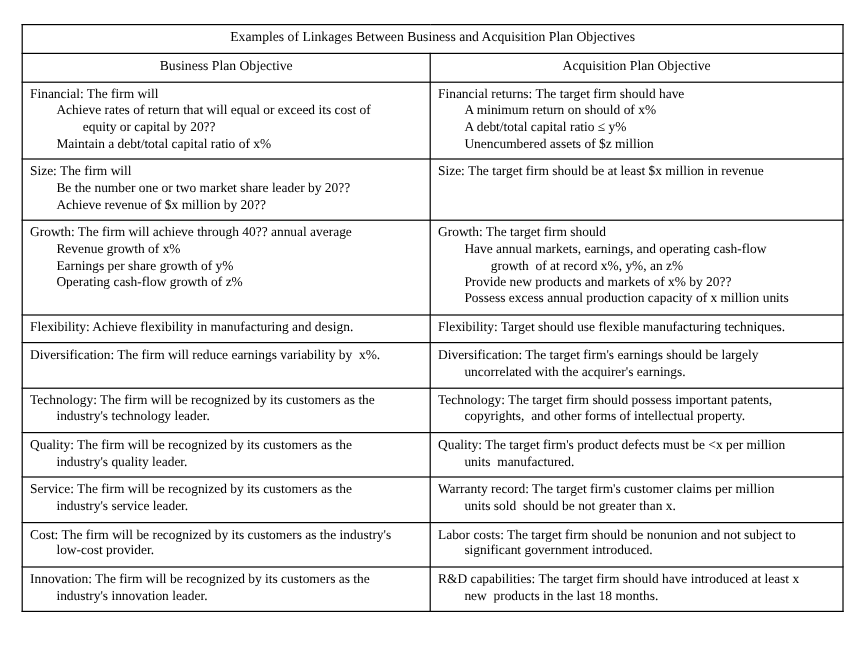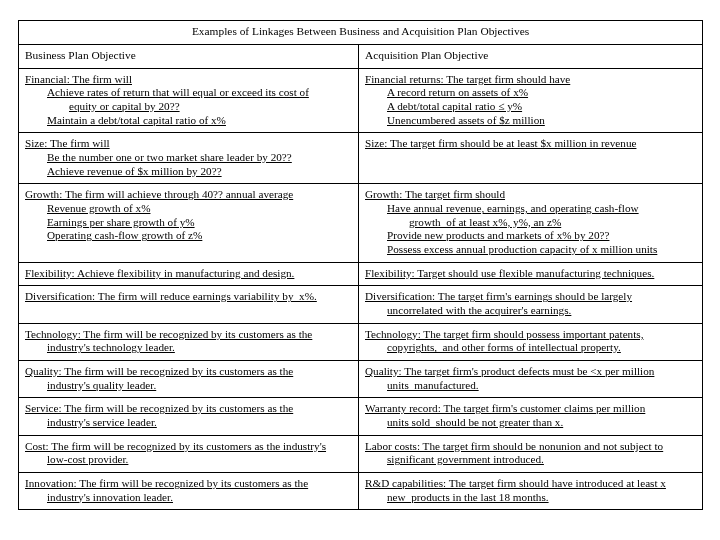--- a/index.html
+++ b/index.html
@@ -40,30 +40,31 @@
 
   td.title-cell {
     text-align: center;
     padding-top: 7px;
     padding-bottom: 8px;
     font-size: 11.4px;
     margin-left: 24px;
   }
 
   td.col-head {
+    text-align: center;
     padding-top: 7px;
     padding-bottom: 8px;
     font-size: 11.4px;
   }
 
   col.c-left  { width: 340px; }
   col.c-right { width: 344px; }
 
   .lines { margin: 0; }
-  .ln { white-space: pre-wrap; text-decoration: underline; }
+  .ln { white-space: pre-wrap; }
   .ln.i1 { padding-left: 22px; }
   .ln.i2 { padding-left: 44px; }
 </style>
 </head>
 <body>
 
 <div id="page">
 
   <table class="objectives">
     <colgroup>
@@ -84,21 +85,21 @@
             <div class="lines">
               <div class="ln">Financial: The firm will</div>
               <div class="ln i1">Achieve rates of return that will equal or exceed its cost of</div>
               <div class="ln i2">equity or capital by 20??</div>
               <div class="ln i1">Maintain a debt/total capital ratio of x%</div>
             </div>
           </td>
           <td>
             <div class="lines">
               <div class="ln">Financial returns: The target firm should have</div>
-              <div class="ln i1">A record return on assets of x%</div>
+              <div class="ln i1">A minimum return on should of x%</div>
               <div class="ln i1">A debt/total capital ratio ≤ y%</div>
               <div class="ln i1">Unencumbered assets of $z million</div>
             </div>
           </td>
         </tr>
         <tr>
           <td>
             <div class="lines">
               <div class="ln">Size: The firm will</div>
               <div class="ln i1">Be the number one or two market share leader by 20??</div>
@@ -116,22 +117,22 @@
             <div class="lines">
               <div class="ln">Growth: The firm will achieve through 40?? annual average</div>
               <div class="ln i1">Revenue growth of x%</div>
               <div class="ln i1">Earnings per share growth of y%</div>
               <div class="ln i1">Operating cash-flow growth of z%</div>
             </div>
           </td>
           <td>
             <div class="lines">
               <div class="ln">Growth: The target firm should</div>
-              <div class="ln i1">Have annual revenue, earnings, and operating cash-flow</div>
-              <div class="ln i2">growth  of at least x%, y%, an z%</div>
+              <div class="ln i1">Have annual markets, earnings, and operating cash-flow</div>
+              <div class="ln i2">growth  of at record x%, y%, an z%</div>
               <div class="ln i1">Provide new products and markets of x% by 20??</div>
               <div class="ln i1">Possess excess annual production capacity of x million units</div>
             </div>
           </td>
         </tr>
         <tr>
           <td>
             <div class="lines">
               <div class="ln">Flexibility: Achieve flexibility in manufacturing and design.</div>
             </div>

